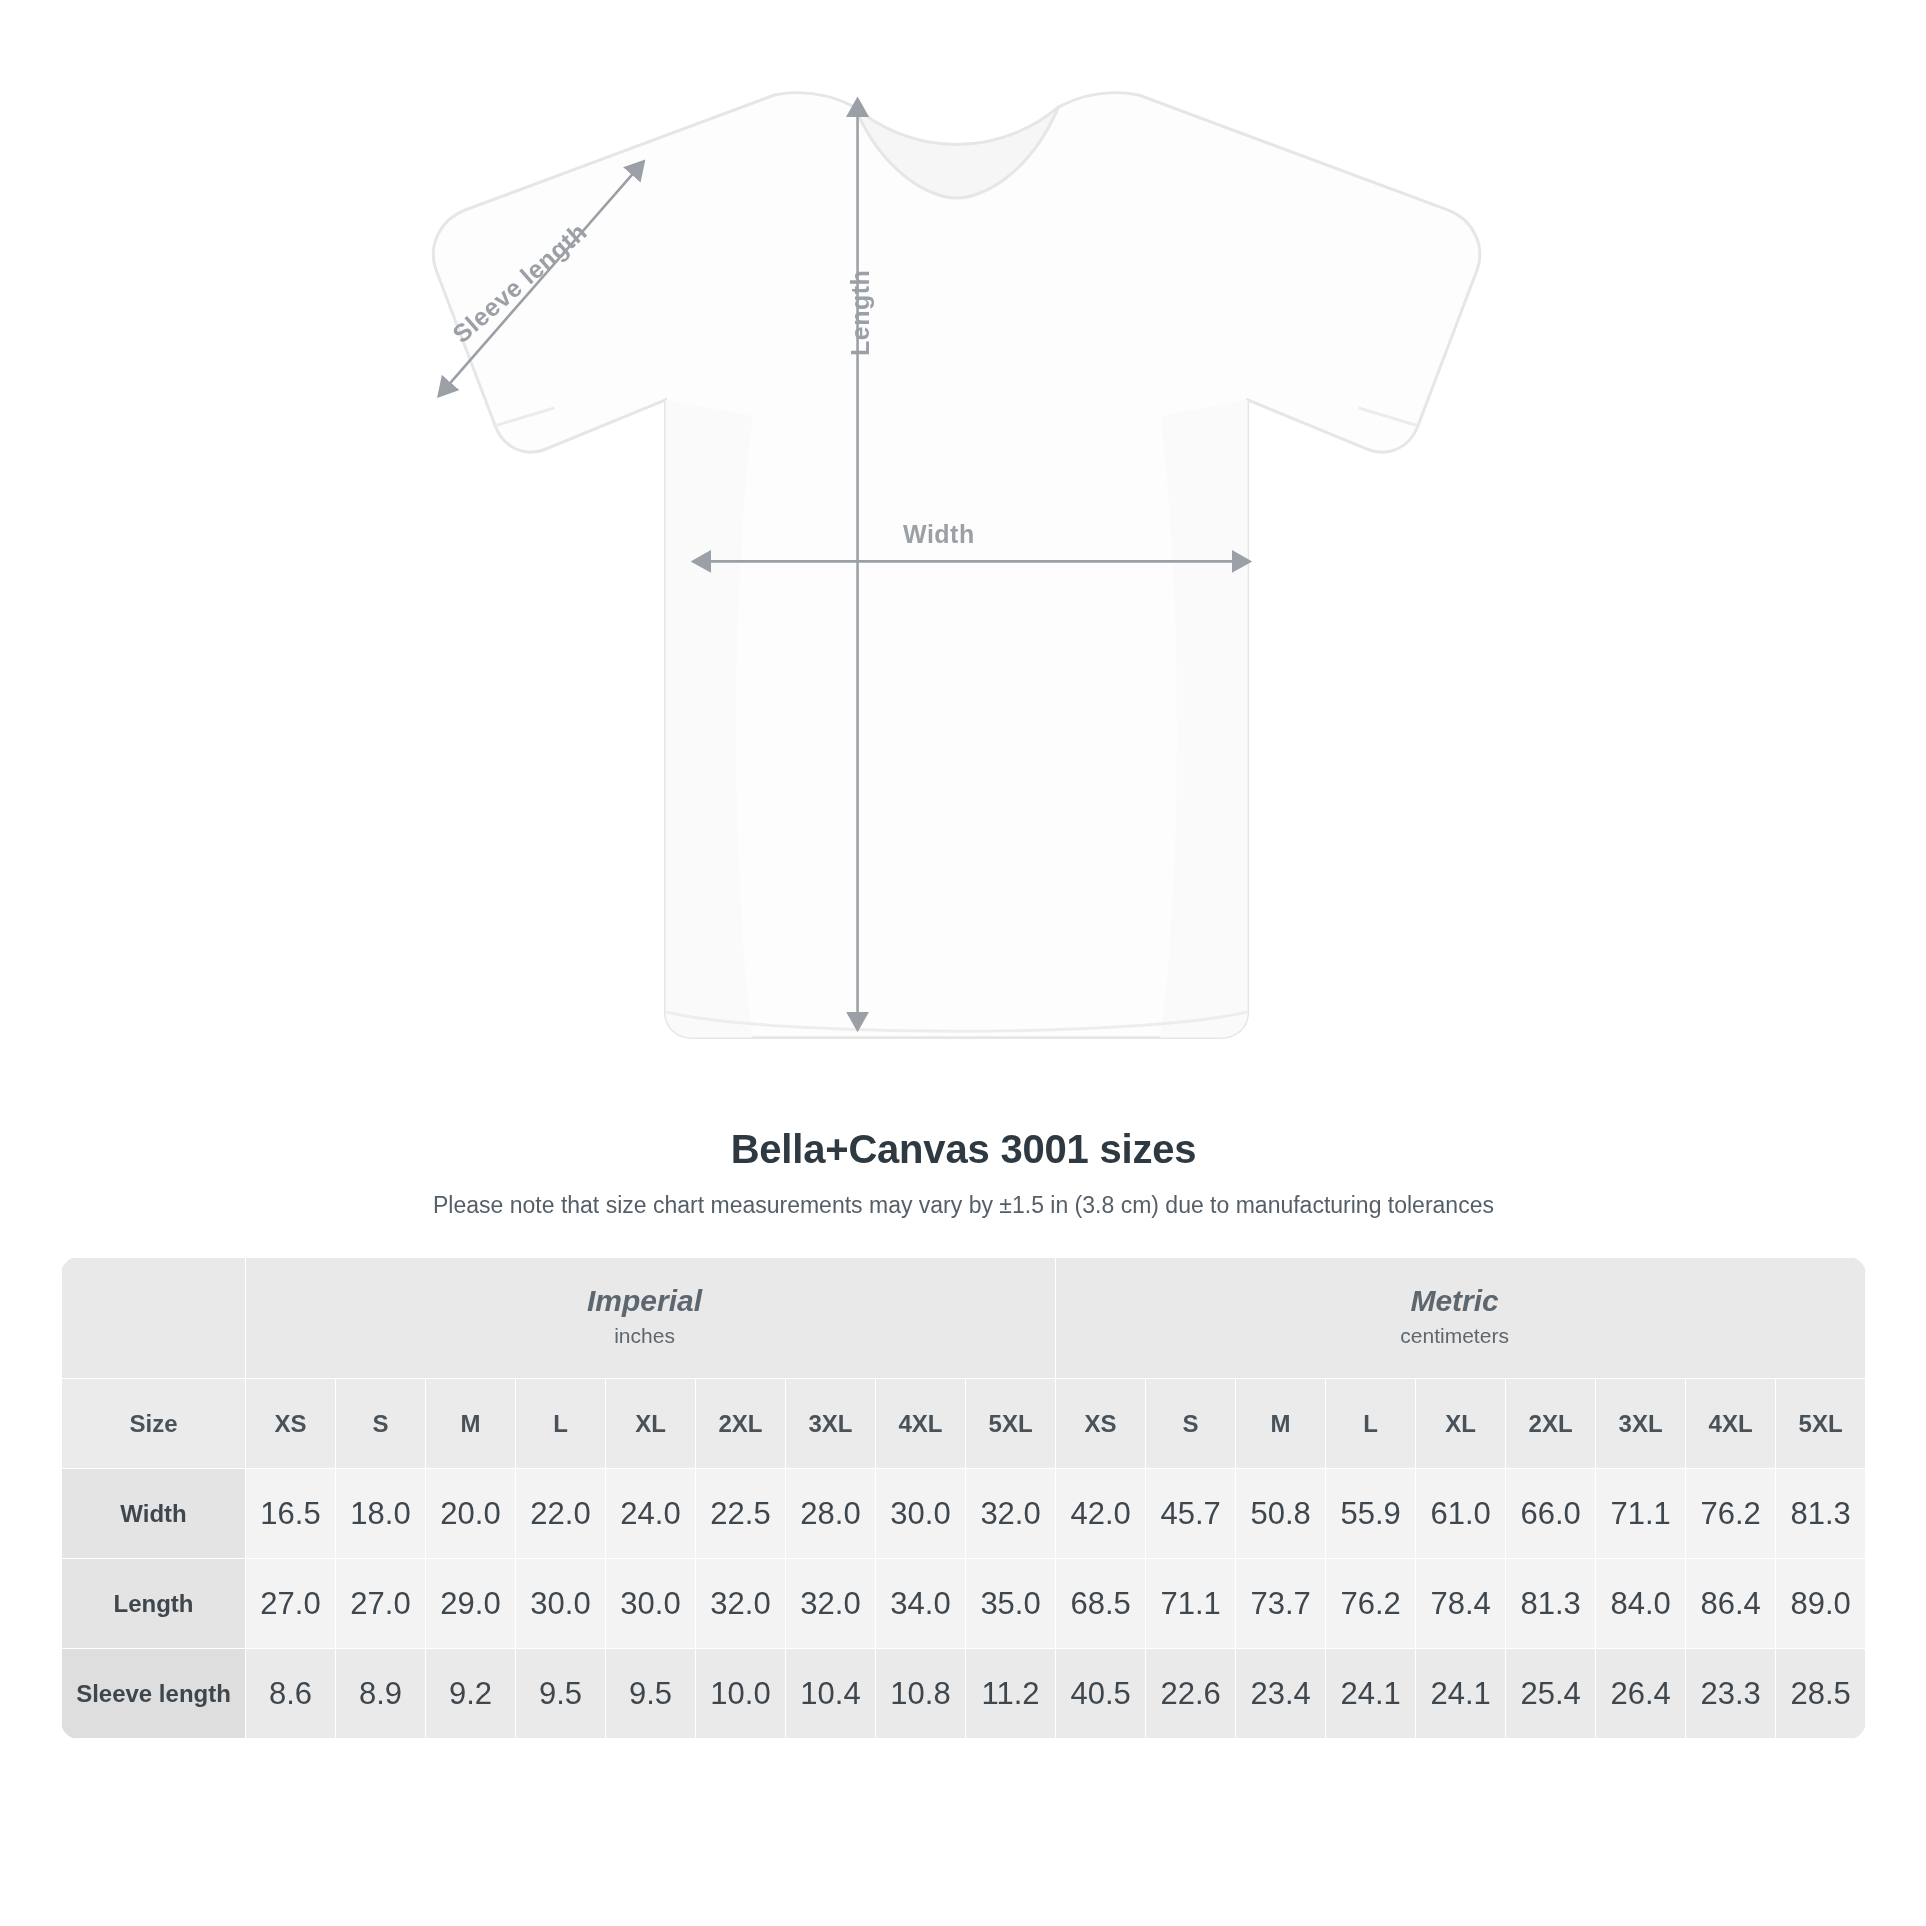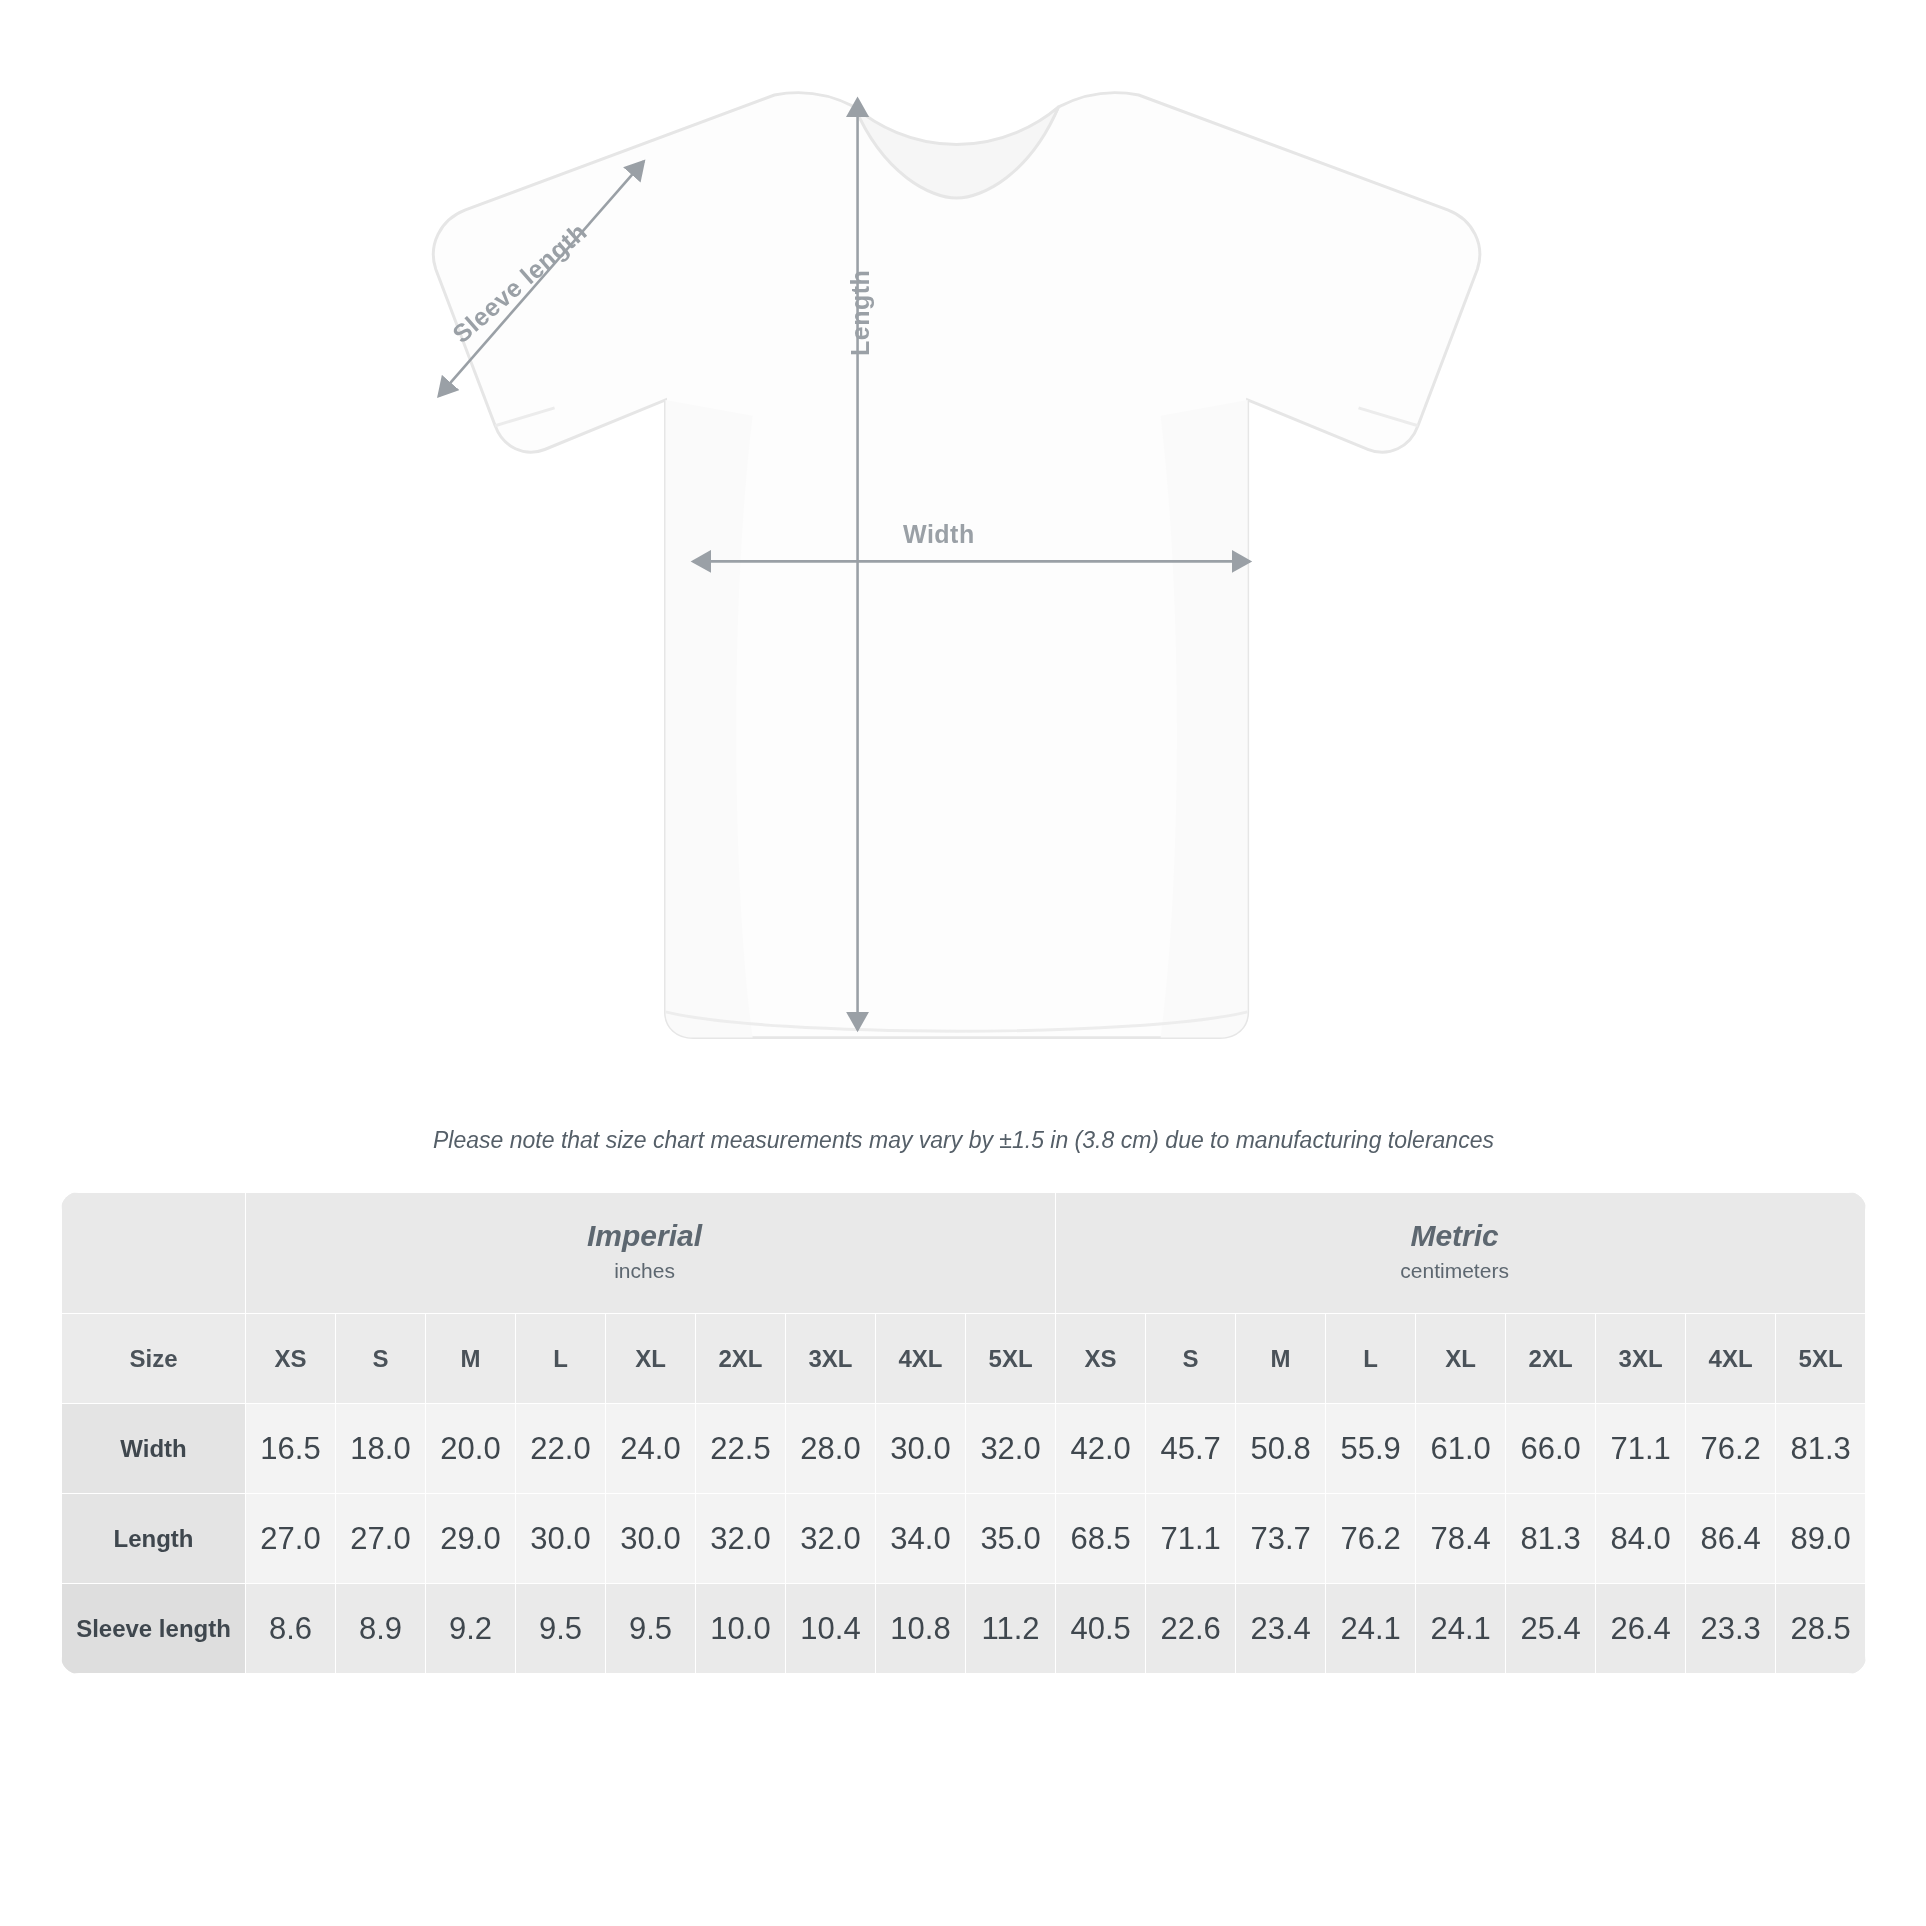--- a/index.html
+++ b/index.html
@@ -63,21 +63,20 @@
   }
   .chart-title {
     font-size: 40px;
     font-weight: bold;
     color: #2f3941;
     margin: 0;
     letter-spacing: -0.2px;
   }
   .chart-note {
     font-size: 23px;
-    font-style: italic;
     color: #555f68;
     margin-top: 20px;
   }
 
   
   .table-wrap {
     margin: 38px 61px 0 61px;
     border-radius: 18px;
     overflow: hidden;
     background: #ebebeb;
@@ -199,20 +198,21 @@
         <line x1="443" y1="400" x2="650" y2="163" marker-start="url(#arrTail)" marker-end="url(#arrHead)"></line>
       </g>
     </svg>
 
     <div class="dim-label width-label">Width</div>
     <div class="dim-label length-label">Length</div>
     <div class="dim-label sleeve-label">Sleeve length</div>
   </div>
 
   <div class="title-block">
+    <h1 class="chart-title">Bella+Canvas 3001 sizes</h1>
     <div class="chart-note">Please note that size chart measurements may vary by ±1.5 in (3.8 cm) due to manufacturing tolerances</div>
   </div>
 
   <div class="table-wrap">
     <table class="size-table">
       <colgroup>
         <col class="label-col">
         <col class="data-col">
           <col class="data-col">
           <col class="data-col">

